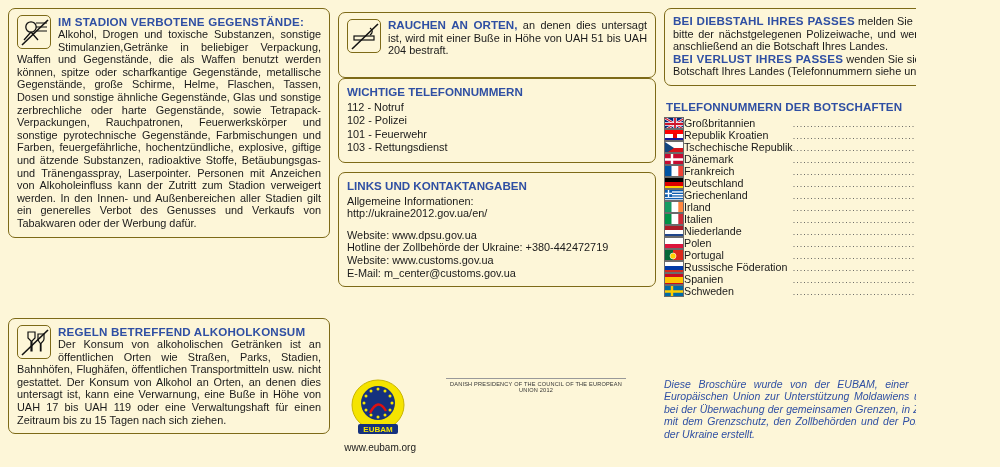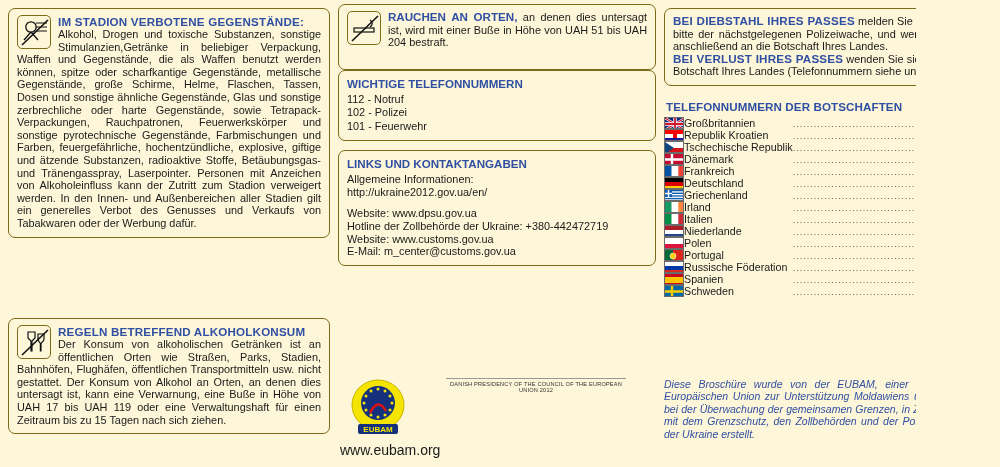--- a/index.html
+++ b/index.html
@@ -43,21 +43,21 @@
     background: #fdf6d8;
     position: relative;
   }
   .icon-cell svg { position: absolute; top: 2px; left: 2px; }
 
   
   #left { left: 8px; top: 8px; width: 322px; }
   #left-2 { left: 8px; top: 318px; width: 322px; }
 
   
-  #mid { left: 338px; top: 4px; width: 318px; }
+  #mid { left: 338px; top: 12px; width: 318px; }
   #mid-box1 { height: 66px; }
   #mid-box2 { }
   #mid-box3 { margin-top: 9px; }
 
   .mid-hdr { color:#2f4fa3; font-weight:bold; font-size:11.6px; }
   .phone-line { color:#1a1a1a; font-size:10.9px; line-height:13.4px; }
 
   
   #right { left: 664px; top: 8px; width: 328px; }
   #right-box1 { }
@@ -89,22 +89,22 @@
   .f-pt { background:#046a38; }
   .f-ru { background:#fff; }
   .f-es { background:#c60b1e; }
   .f-se { background:#006aa7; }
 
   
   #logos { position:absolute; left: 340px; top: 375px; width: 300px; }
   #eubam-logo {
     position:absolute; left: 8px; top: 2px; width: 60px; height: 60px;
   }
-  #eubam-url { position:absolute; left: 0px; top: 67px; width: 76px; text-align:left;
-    font-size: 14px; color:#1a1a1a; }
+  #eubam-url { position:absolute; left: 0px; top: 67px; width: 76px; text-align:right;
+    font-size: 10px; color:#1a1a1a; }
   #eu-dk { position:absolute; left: 106px; top: 2px; width: 180px; }
   .eu2012 { font-size: 37px; color:#3b5ea8; font-weight: bold; letter-spacing:-1px; font-family:"DejaVu Sans", sans-serif; }
   .dk-caption { font-size: 5.6px; color:#333; text-align:center; border-top:1px solid #999; padding-top:2px; margin-top:1px; letter-spacing:0.2px;}
 
   #disclaimer {
     position:absolute; left: 664px; top: 378px; width: 328px;
     font-size: 10.5px; line-height: 12.4px; color: #2f4fa3;
     font-style: italic; text-align: justify;
   }
 </style>
@@ -153,20 +153,21 @@
         </svg>
       </div>
       <div class="body-txt" style="text-align:justify"><span class="mid-hdr">RAUCHEN AN ORTEN,</span> <span>an denen dies untersagt ist, wird mit einer Buße in Höhe von UAH 51 bis UAH 204 bestraft.</span></div>
     </div>
 
     <div class="box" id="mid-box2">
       <div class="mid-hdr" style="margin-bottom:3px">WICHTIGE TELEFONNUMMERN</div>
       <div class="phone-line">112 - Notruf</div>
       <div class="phone-line">102 - Polizei</div>
       <div class="phone-line">101 - Feuerwehr</div>
+      <div class="phone-line">103 - Rettungsdienst</div>
     </div>
 
     <div class="box" id="mid-box3">
       <div class="mid-hdr" style="margin-bottom:3px">LINKS UND KONTAKTANGABEN</div>
       <div class="body-txt" style="text-align:left">Allgemeine Informationen:</div>
       <div class="body-txt" style="text-align:left">http://ukraine2012.gov.ua/en/</div>
       <div style="height:9px"></div>
       <div class="body-txt" style="text-align:left">Website: www.dpsu.gov.ua</div>
       <div class="body-txt" style="text-align:left">Hotline der Zollbehörde der Ukraine: +380-442472719</div>
       <div class="body-txt" style="text-align:left">Website: www.customs.gov.ua</div>

